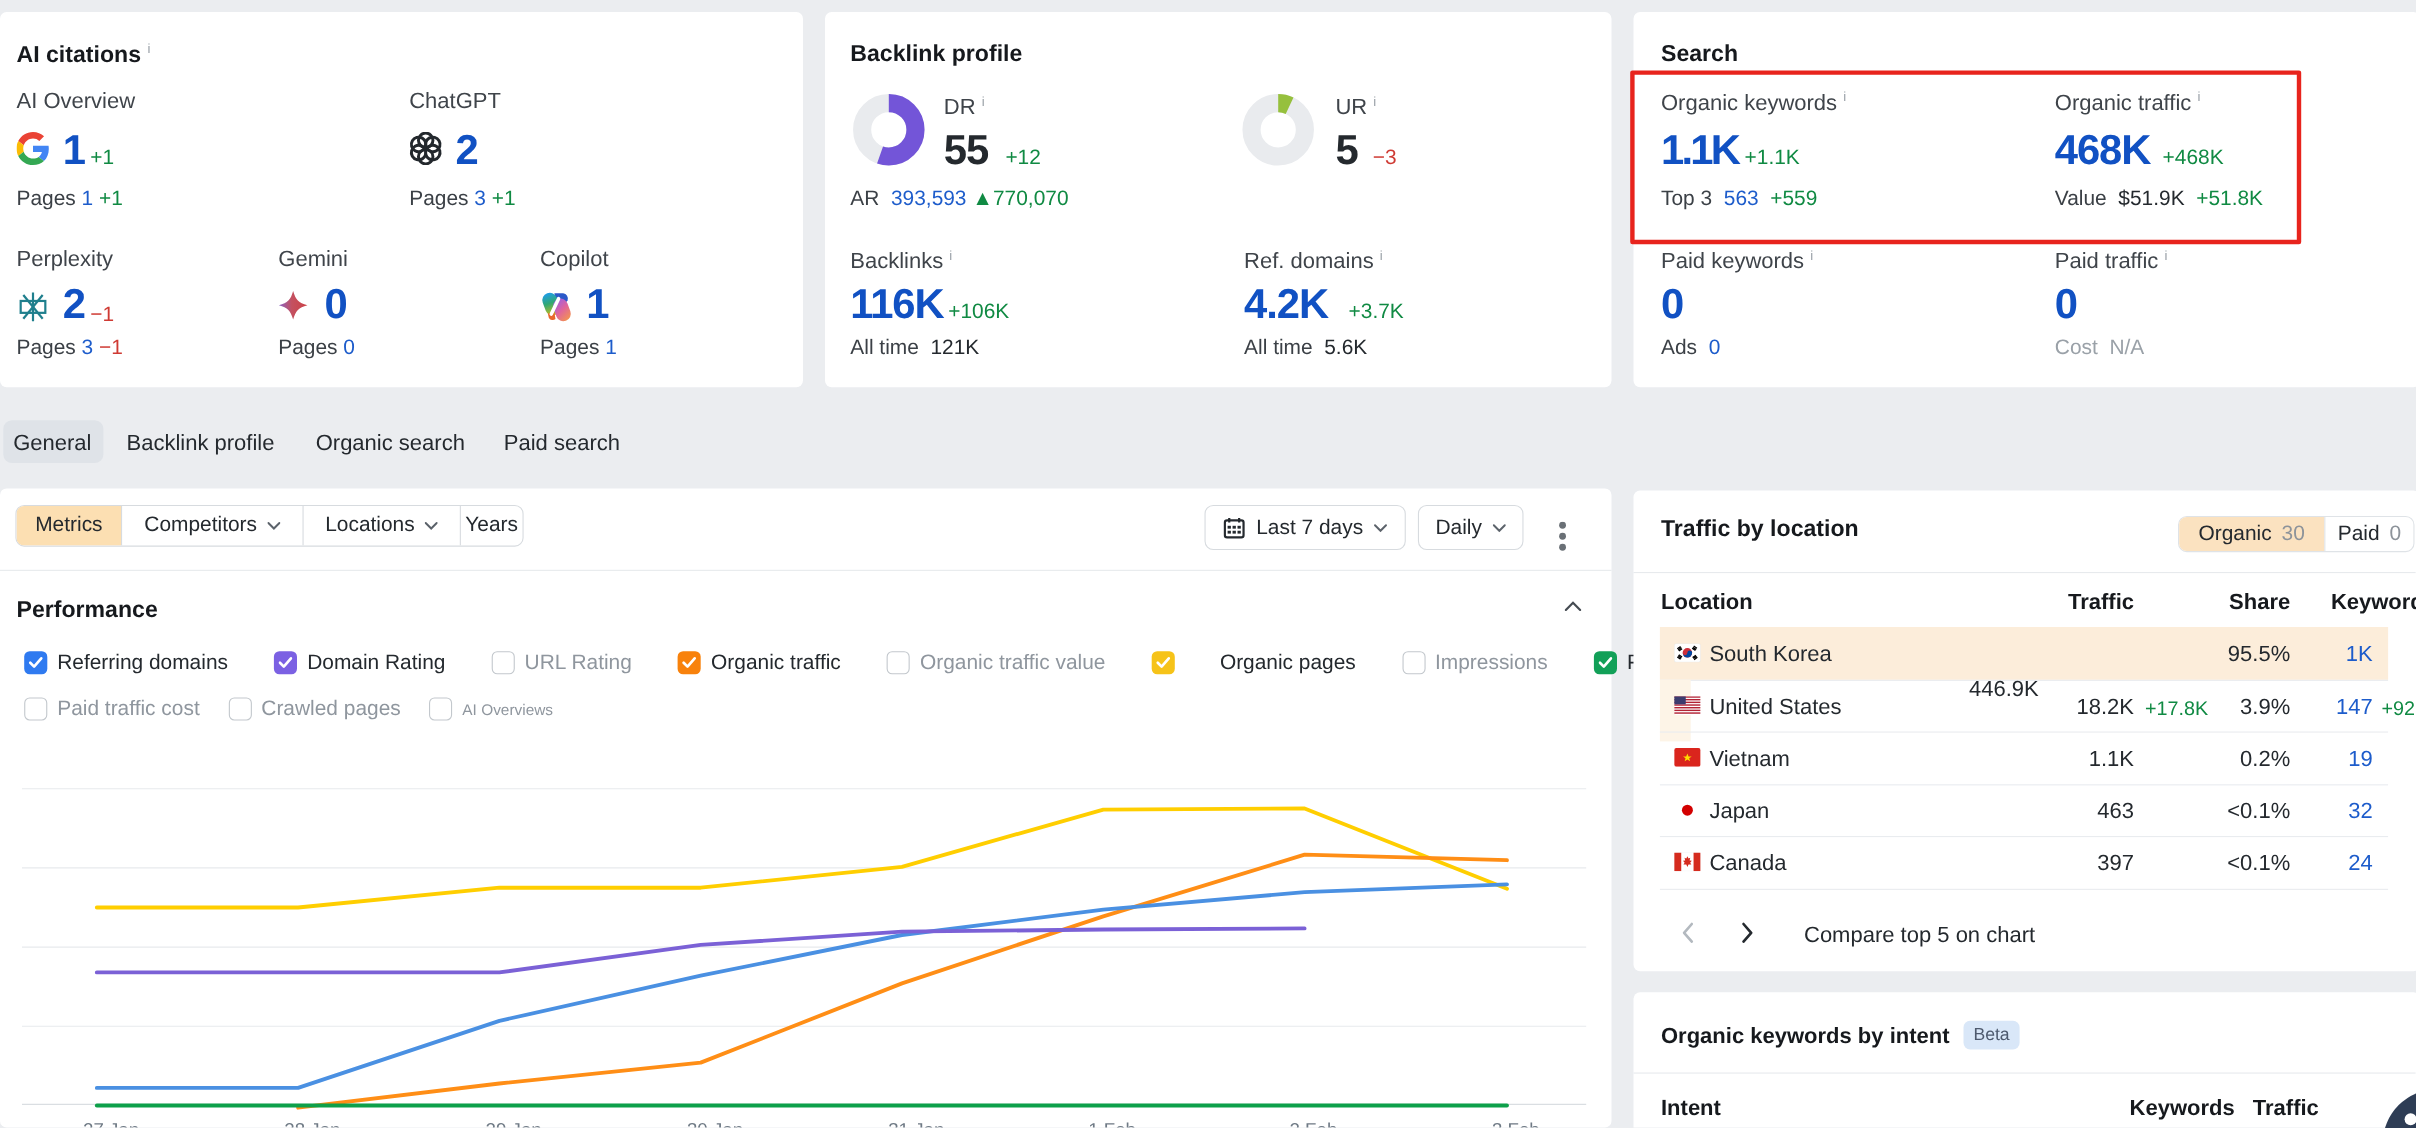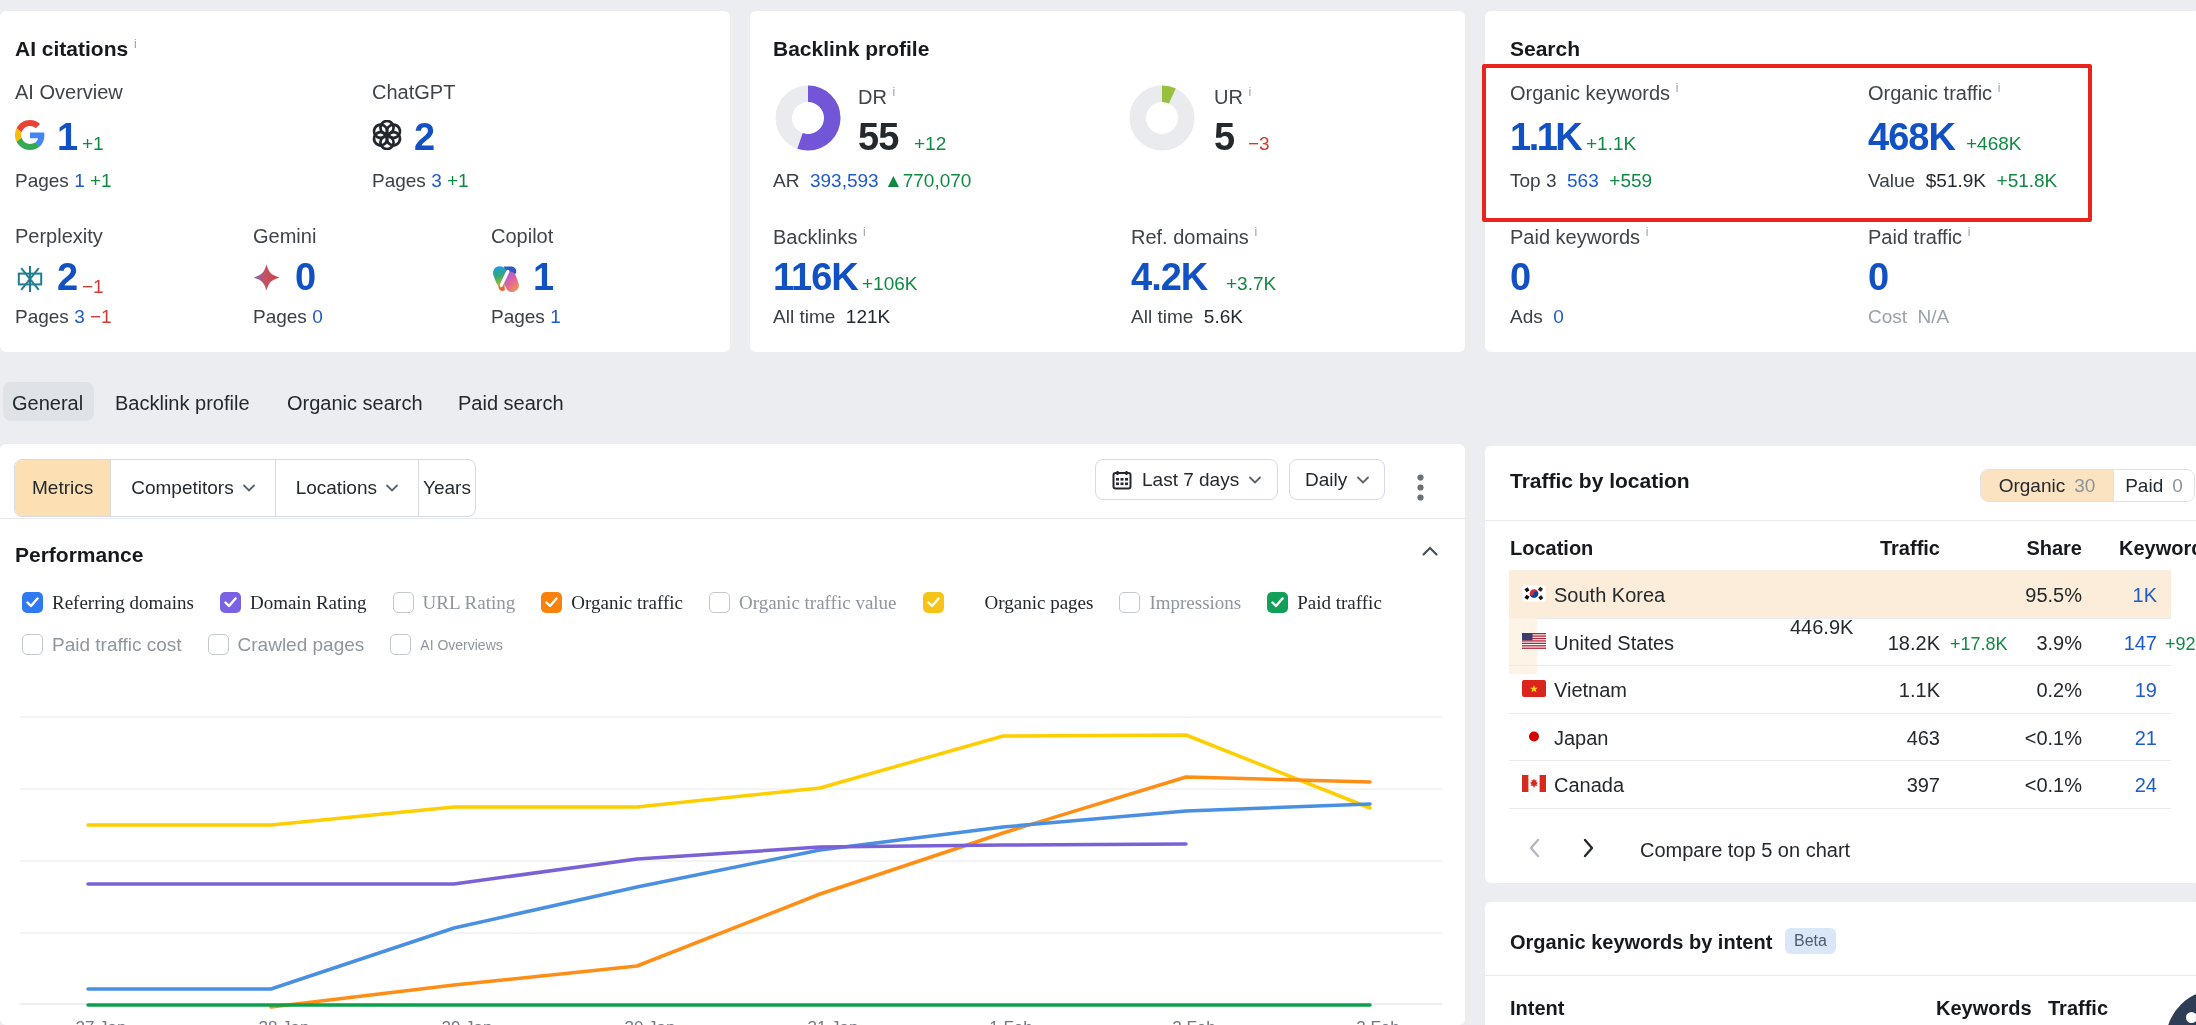--- a/index.html
+++ b/index.html
@@ -159,21 +159,21 @@
 <div class="sub gry" style="left:1868px; top:307px;">Cost&nbsp; N/A</div>
 
 <div class="abs" style="left:3px; top:382px; width:91px; height:39px; background:#dfe3e8; border-radius:8px;"></div>
 <div class="abs" style="left:12px; top:393px; font-size:20px; color:#24292e; line-height:1;">General</div>
 <div class="abs" style="left:115px; top:393px; font-size:20px; color:#24292e; line-height:1;">Backlink profile</div>
 <div class="abs" style="left:287px; top:393px; font-size:20px; color:#24292e; line-height:1;">Organic search</div>
 <div class="abs" style="left:458px; top:393px; font-size:20px; color:#24292e; line-height:1;">Paid search</div>
 
 <div class="card" style="left:0px; top:444px; width:1465px; height:581px;"></div>
 
-<div class="abs" style="left:14px; top:459px; height:58px; display:flex; border:1px solid #d7dbdf; border-radius:8px; overflow:hidden; background:#fff;">
+<div class="abs" style="left:14px; top:459px; height:38px; display:flex; border:1px solid #d7dbdf; border-radius:8px; overflow:hidden; background:#fff;">
   <div style="padding:0 17px; background:#fcdfb2; display:flex; align-items:center; font-size:19px; color:#24292e;">Metrics</div>
   <div style="padding:0 20px; border-left:1px solid #d7dbdf; display:flex; align-items:center; gap:9px; font-size:19px; color:#24292e;">Competitors <svg width="12" height="8" viewBox="0 0 12 8">
         <path d="M1 1.5 L6 6.5 L11 1.5" stroke="#5c636b" stroke-width="1.8" fill="none" stroke-linecap="round"></path>
       </svg></div>
   <div style="padding:0 20px; border-left:1px solid #d7dbdf; display:flex; align-items:center; gap:9px; font-size:19px; color:#24292e;">Locations <svg width="12" height="8" viewBox="0 0 12 8">
         <path d="M1 1.5 L6 6.5 L11 1.5" stroke="#5c636b" stroke-width="1.8" fill="none" stroke-linecap="round"></path>
       </svg></div>
   <div style="padding:0 4px; border-left:1px solid #d7dbdf; display:flex; align-items:center; font-size:19px; color:#24292e;">Years</div>
 </div>
 
@@ -207,21 +207,21 @@
       <circle cx="3.5" cy="23.5" r="3.1" fill="#6a7076"></circle>
     </svg>
 </div>
 
 <div class="abs" style="left:0px; top:518px; width:1465px; height:1px; background:#e7eaed;"></div>
 <div class="ttl" style="left:15px; top:544px;">Performance</div>
 <svg class="abs" style="left:1422px; top:546px;" width="16" height="10" viewBox="0 0 16 10">
     <path d="M1.5 8.5 L8 2 L14.5 8.5" stroke="#454b52" stroke-width="2" fill="none" stroke-linecap="round"></path>
   </svg>
 
-<div class="abs" style="left:22px; top:592px; display:flex; gap:26px;font-family:Liberation Serif, serif;" id="cbrow1">
+<div class="abs" style="left:22px; top:592px; display:flex; gap:42px;" id="cbrow1">
     <div style="display:flex;align-items:center;gap:9px;">
       <span style="display:flex;">
         <span style="width:21px;height:21px;border-radius:5px;background:#2f7af0;display:inline-flex;align-items:center;justify-content:center;flex:none;">
           <svg width="13" height="11" viewBox="0 0 13 11">
             <path d="M1.5 5.5 L5 9 L11.5 1.5" stroke="#fff" stroke-width="2.4" fill="none" stroke-linecap="round" stroke-linejoin="round"></path>
           </svg>
         </span>
       </span>
       <span style="font-size:19px;color:#24292e;line-height:1;white-space:nowrap;">Referring domains</span>
     </div>
@@ -386,21 +386,21 @@
     <div class="abs" style="left:1982px; top:679.2px; width:100px; text-align:right; font-size:20px; color:#24292e;">0.2%</div>
     <div class="abs" style="left:2097px; top:679.2px; width:60px; text-align:right; font-size:20px; color:#1d5ccb;">19</div>
     <div class="abs" style="left:1509px; top:760.4px; width:662px; height:1px; background:#e9ecef;"></div>
     <div class="abs" style="left:1522px; top:727.8px;"><svg width="24" height="17" viewBox="0 0 24 17">
         <rect width="24" height="17" rx="2" fill="#fff"></rect>
         <circle cx="12" cy="8.5" r="5" fill="#d30000"></circle>
       </svg></div>
     <div class="abs" style="left:1554px; top:726.8px; font-size:20px; color:#24292e;">Japan</div>
     <div class="abs" style="left:1790px; top:726.8px; width:150px; text-align:right; font-size:20px; color:#24292e;">463</div>
     <div class="abs" style="left:1982px; top:726.8px; width:100px; text-align:right; font-size:20px; color:#24292e;">&lt;0.1%</div>
-    <div class="abs" style="left:2097px; top:726.8px; width:60px; text-align:right; font-size:20px; color:#1d5ccb;">21</div>
+    <div class="abs" style="left:2097px; top:726.8px; width:60px; text-align:right; font-size:20px; color:#1d5ccb;">32</div>
     <div class="abs" style="left:1509px; top:808px; width:662px; height:1px; background:#e9ecef;"></div>
     <div class="abs" style="left:1522px; top:775.4px;"><svg width="24" height="17" viewBox="0 0 24 17">
         <rect width="24" height="17" rx="2" fill="#fff" stroke="#eceff1" stroke-width="0.5"></rect>
         <rect width="6.4" height="17" fill="#d52b1e"></rect>
         <rect x="17.6" width="6.4" height="17" fill="#d52b1e"></rect>
         <path d="M12 3.5 l1 2 1.6-0.7 -0.6 2.5 2 0.3 -1.5 1.8 1.1 1.4 -2.6 0 -1 2.4 -1 -2.4 -2.6 0 1.1 -1.4 -1.5 -1.8 2 -0.3 -0.6 -2.5 1.6 0.7z" fill="#d52b1e"></path>
       </svg></div>
     <div class="abs" style="left:1554px; top:774.4px; font-size:20px; color:#24292e;">Canada</div>
     <div class="abs" style="left:1790px; top:774.4px; width:150px; text-align:right; font-size:20px; color:#24292e;">397</div>
     <div class="abs" style="left:1982px; top:774.4px; width:100px; text-align:right; font-size:20px; color:#24292e;">&lt;0.1%</div>

